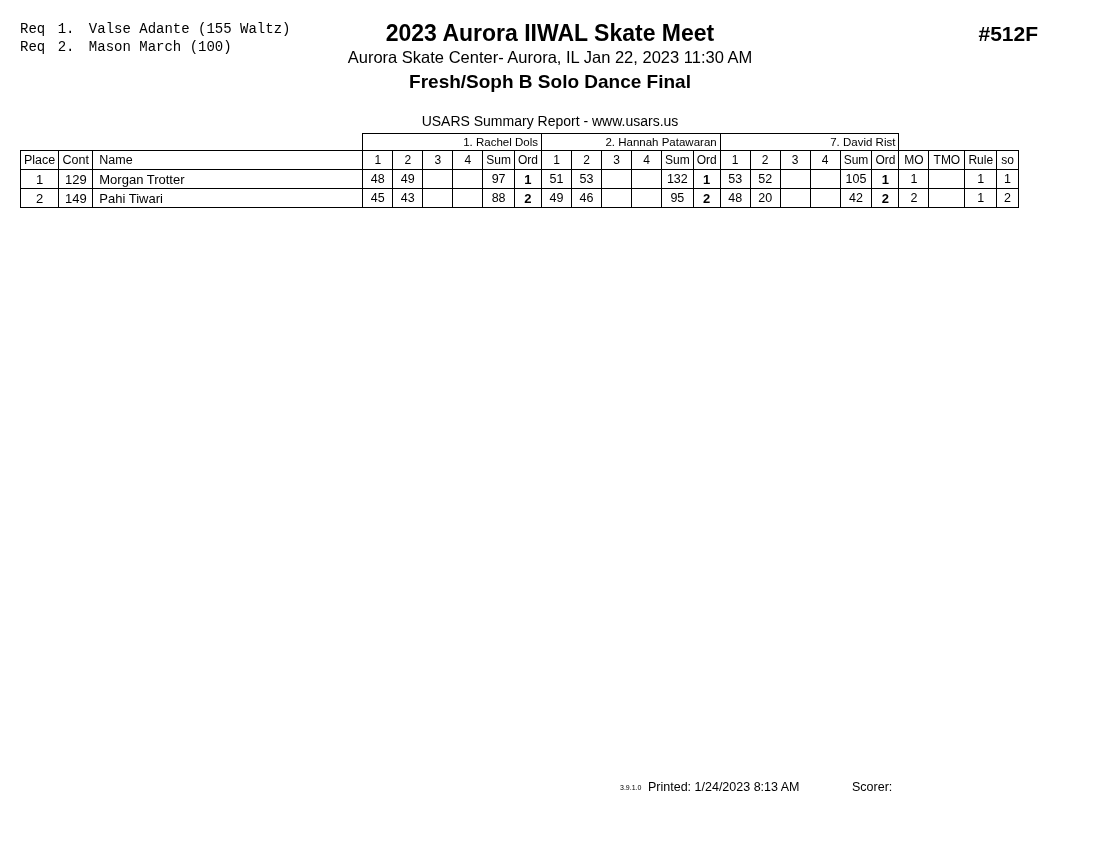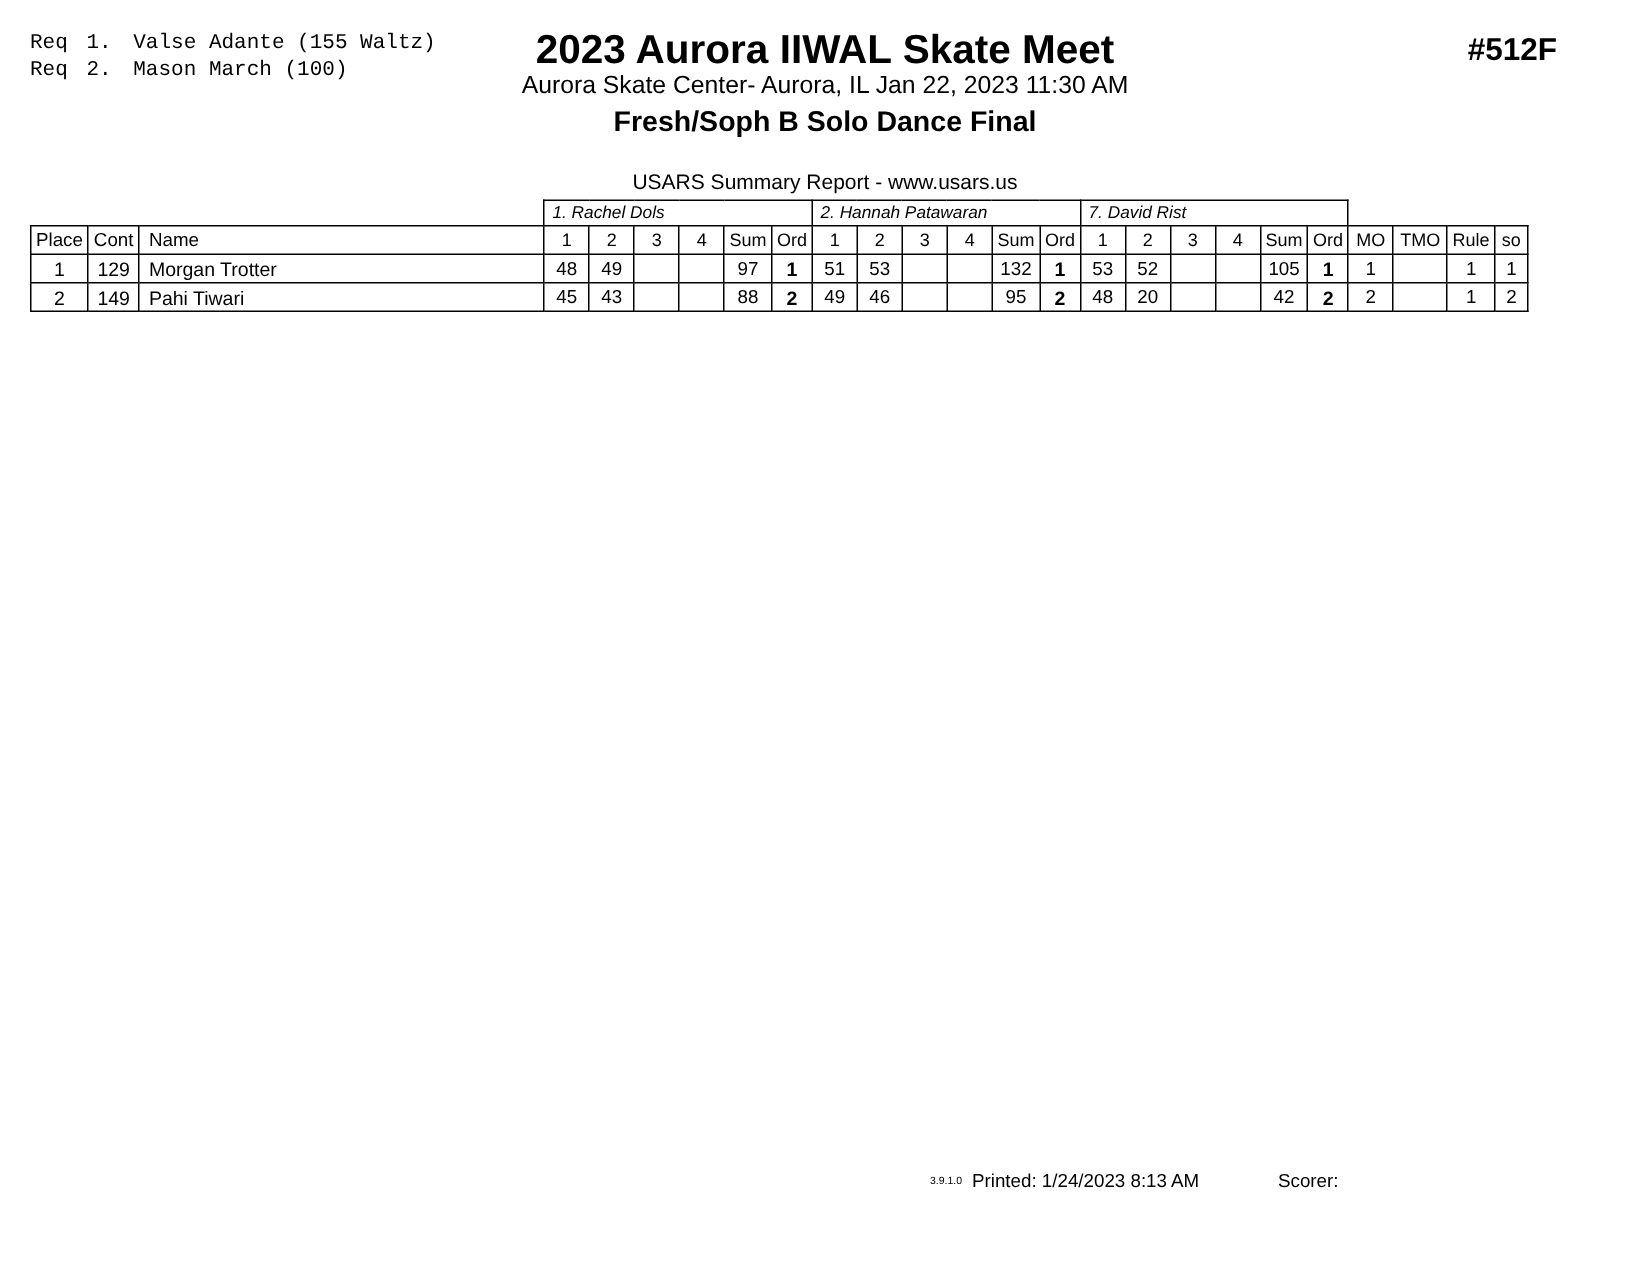--- a/index.html
+++ b/index.html
@@ -45,21 +45,21 @@
   }
 
   .title-block {
     position: absolute;
     left: 0;
     right: 0;
     top: 20px;
     text-align: center;
   }
   .title-main {
-    font-size: 27px;
+    font-size: 23px;
     font-weight: bold;
     letter-spacing: 0px;
     line-height: 26px;
   }
   .title-sub {
     font-size: 16.5px;
     line-height: 22px;
   }
   .title-event {
     font-size: 19px;
@@ -95,25 +95,24 @@
     border: 1px solid #000000;
     padding: 0 3px;
     font-weight: normal;
     text-align: center;
     height: 19px;
     box-sizing: border-box;
   }
   
   tr.judge-row td {
     border: 1px solid #000000;
-    text-align: left;
+    text-align: right;
     font-size: 11.5px;
     height: 17px;
     padding-left: 5px;
-    font-style: italic;
   }
   td.nobox {
     border: none !important;
   }
   .col-place { width: 38px; }
   .col-cont  { width: 34px; }
   .col-name  { width: 270px; text-align: left !important; padding-left: 6px !important; }
   .col-sc    { width: 30px; }
   .col-sum   { width: 30px; }
   .col-ord   { width: 27px; font-weight: bold; }

